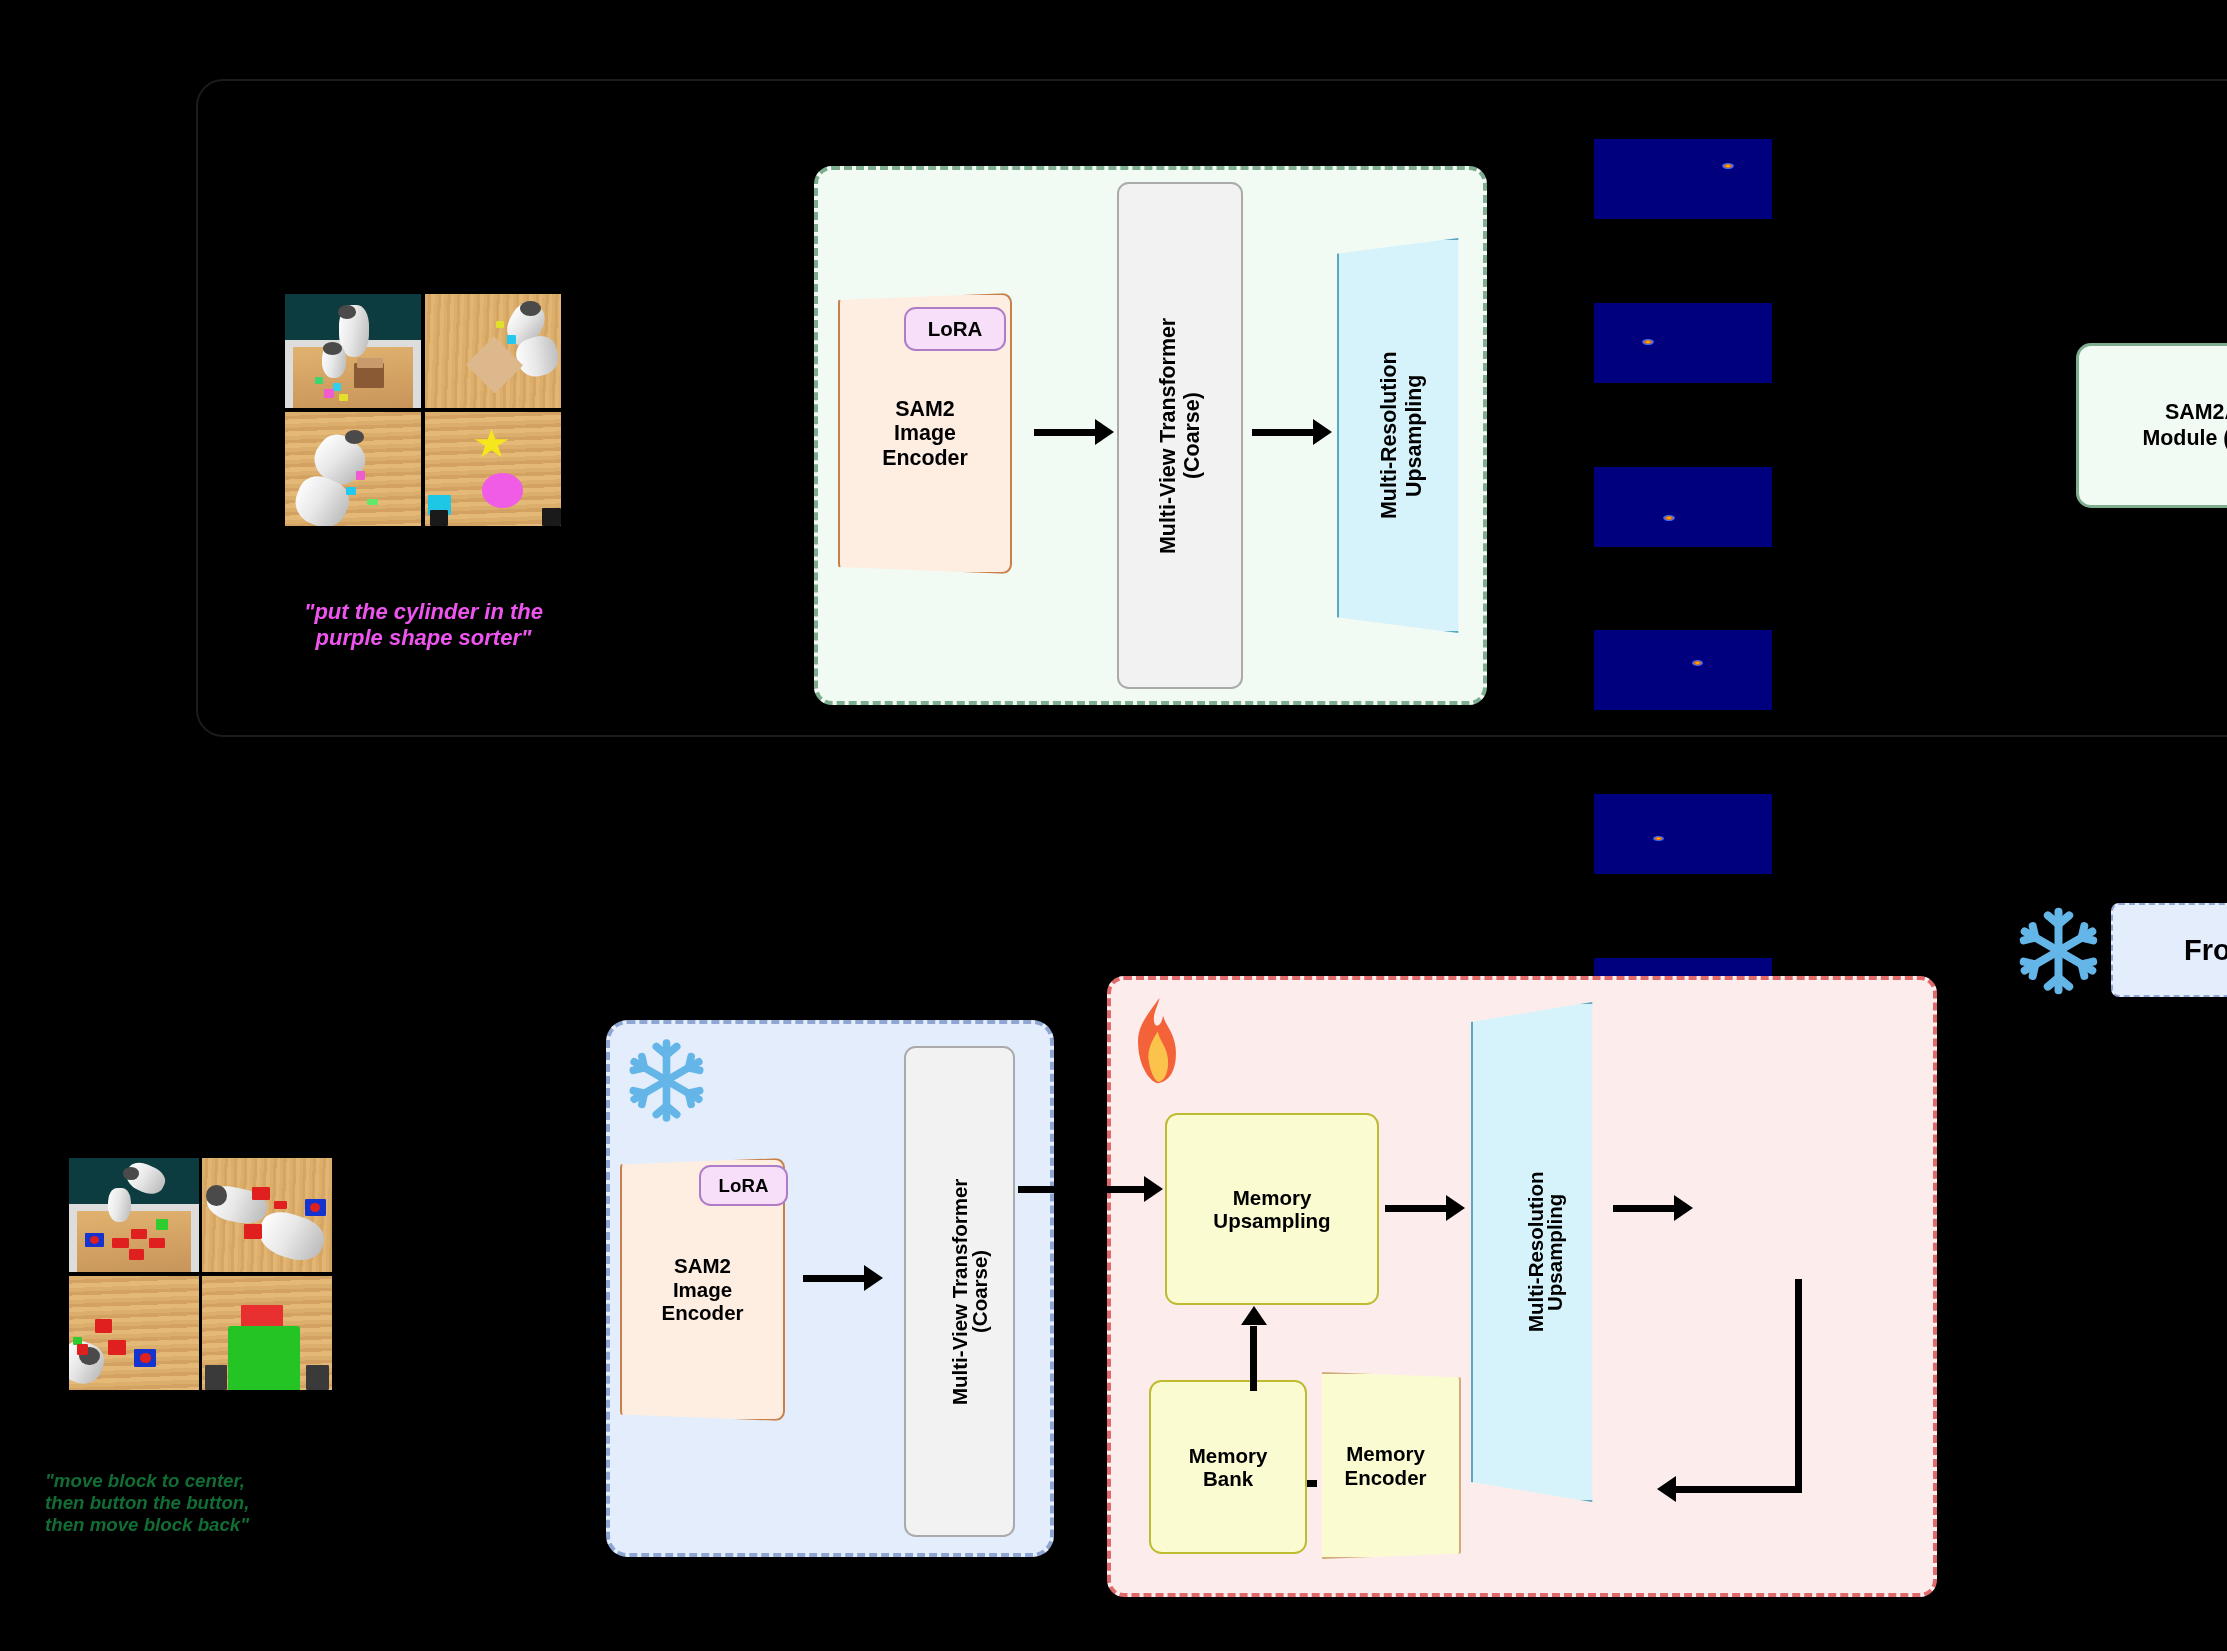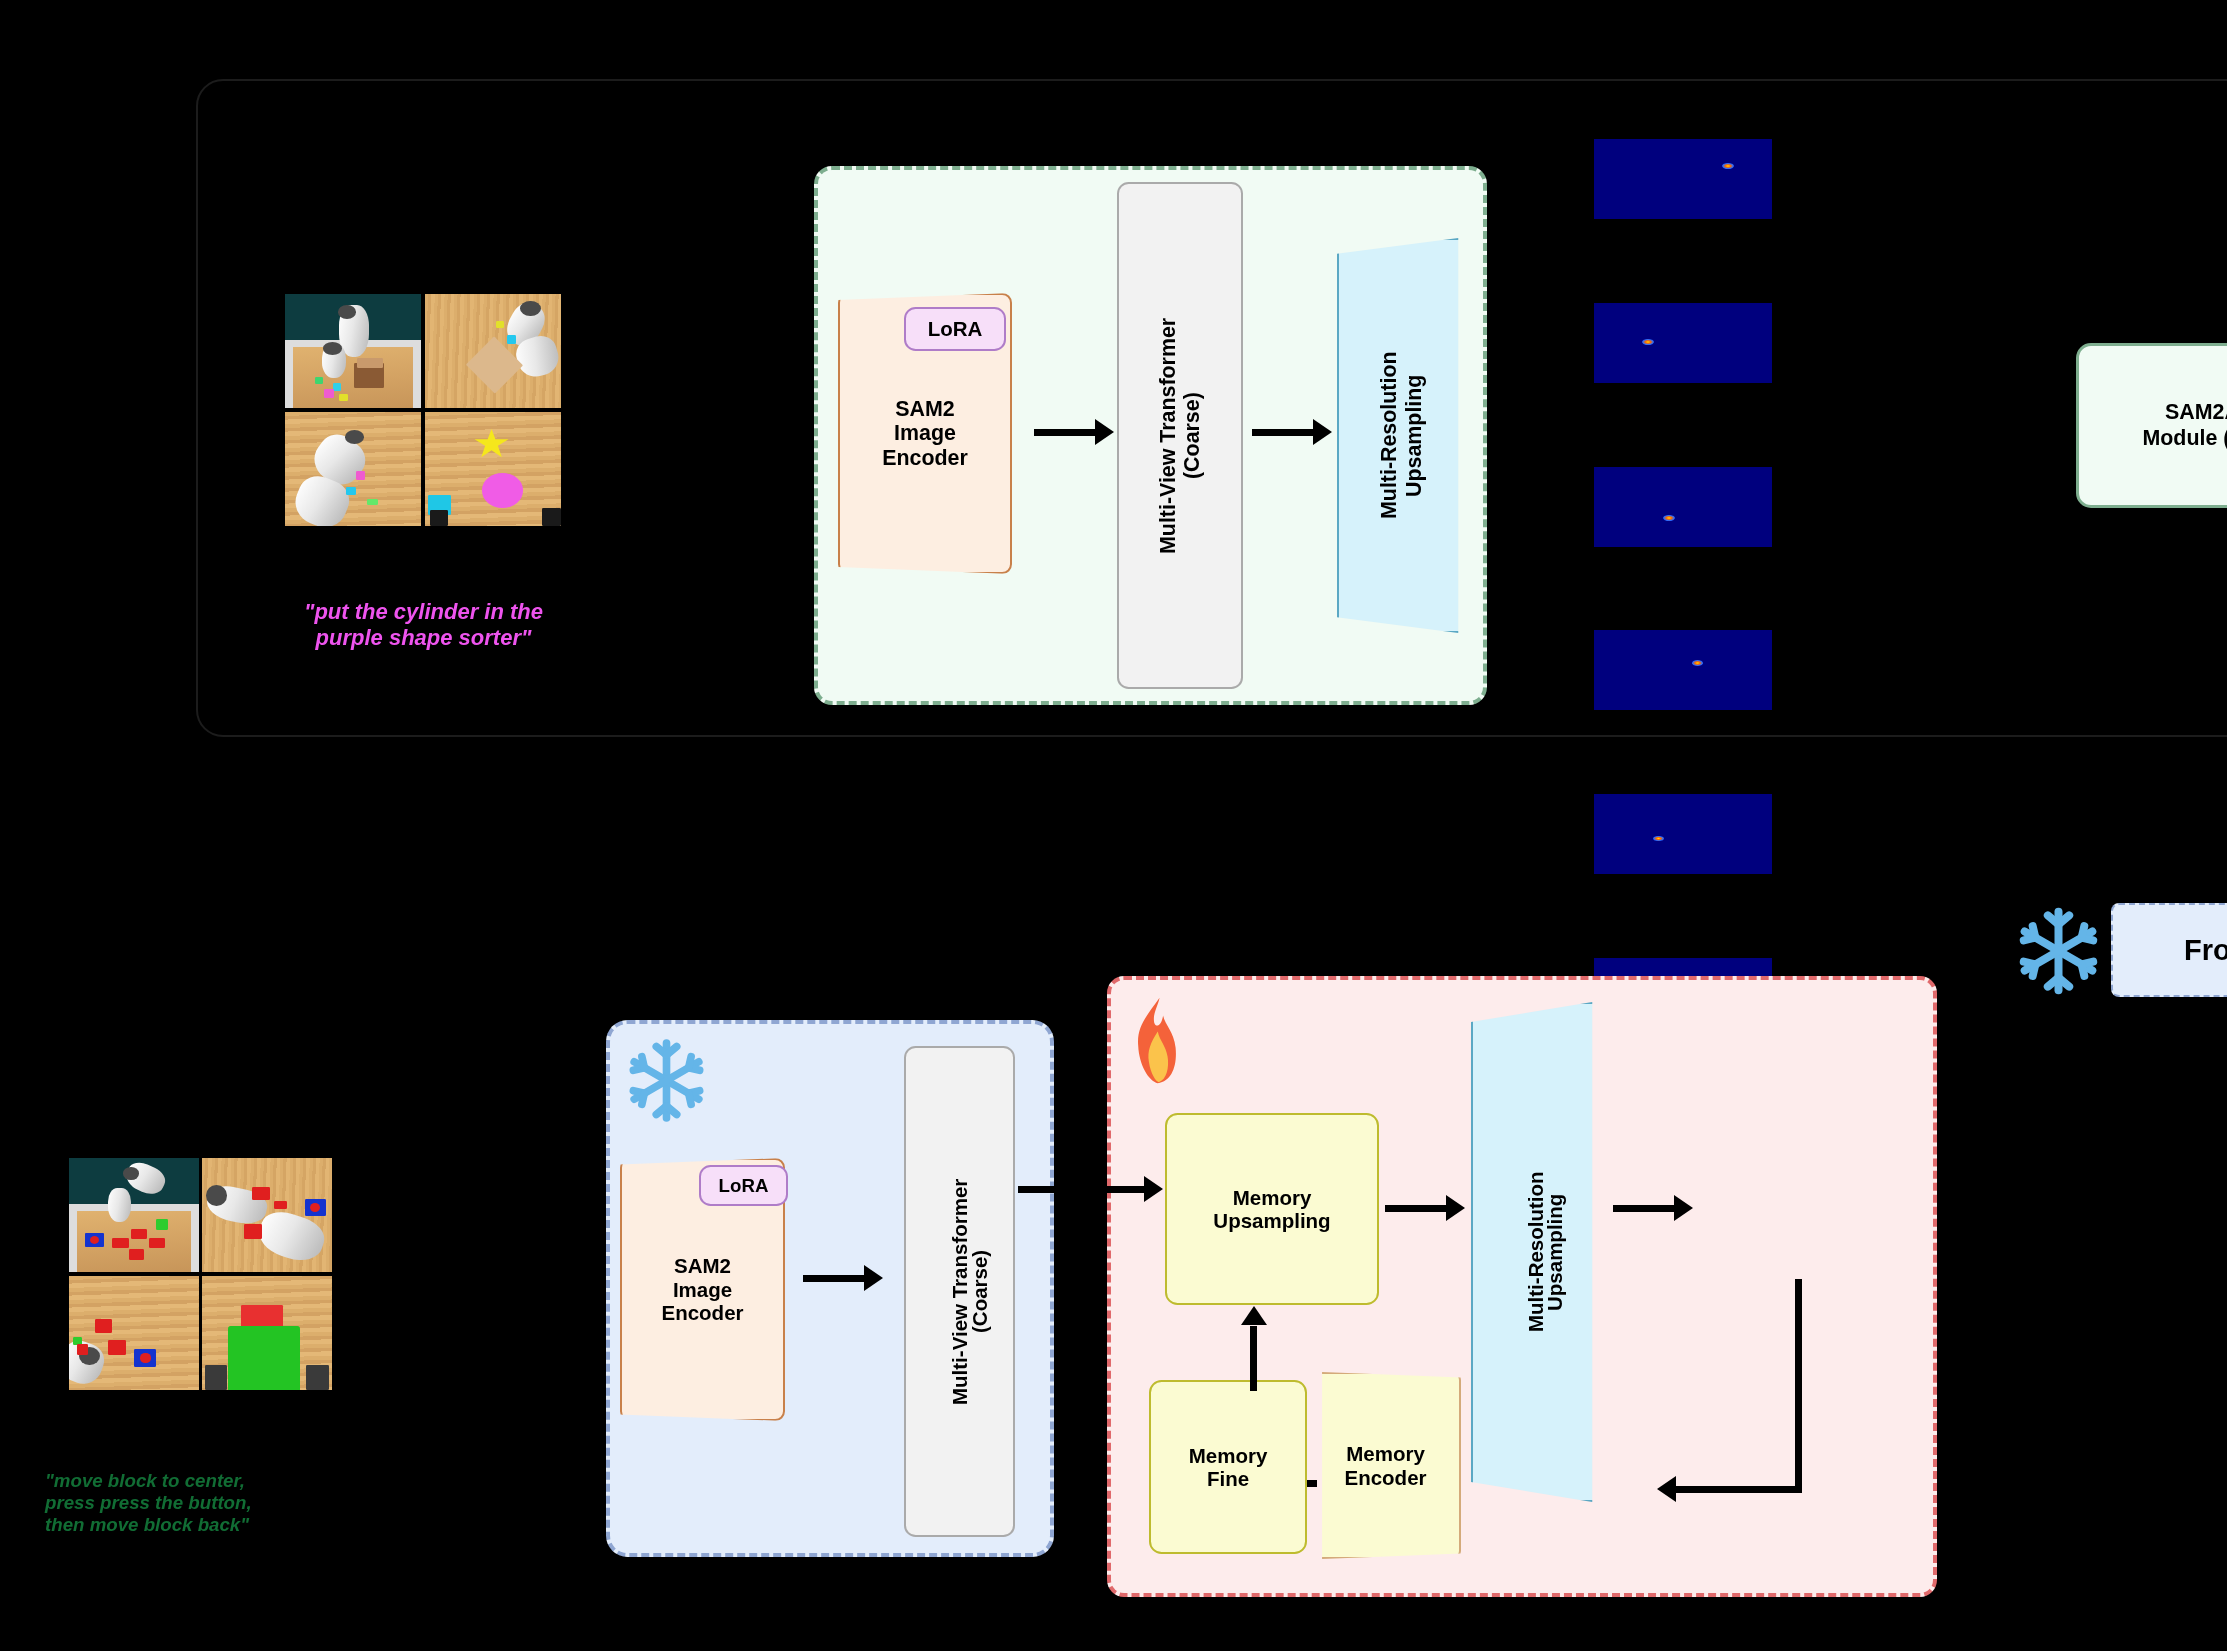--- a/index.html
+++ b/index.html
@@ -250,21 +250,21 @@
   <div class="cell wood2">
     <div class="obj" style="left:30%;top:26%;width:32%;height:22%;background:#e83030;"></div>
     <div class="obj" style="left:20%;top:44%;width:55%;height:56%;background:#23c423;border-radius:2.7px 2.7px 0 0;"></div>
     <div class="obj" style="left:2%;top:78%;width:17%;height:22%;background:#3a3a3a;"></div>
     <div class="obj" style="left:80%;top:78%;width:18%;height:22%;background:#3a3a3a;"></div>
   </div>
 </div>
 
 <div class="abs caption" style="left:27px;top:1470px;width:339px;font-size:18.7px;color:#116D34;text-align:left;padding-left:18px;">
   <div>"move block to center,</div>
-  <div>press press the button,</div>
+  <div>then button the button,</div>
   <div>then move block back"</div>
 </div>
 
 <div class="abs panel-blue" style="left:606px;top:1020px;width:448px;height:537px;"></div>
 <div class="abs" style="left:624px;top:1038px;width:85px;height:85px;">
   <svg viewBox="0 0 100 100" width="85" height="85">
     <g stroke="#64B5E8" stroke-width="9" stroke-linecap="round" fill="none">
       <line x1="50" y1="6" x2="50" y2="94"></line>
       <line x1="12" y1="28" x2="88" y2="72"></line>
       <line x1="88" y1="28" x2="12" y2="72"></line>
@@ -351,20 +351,20 @@
   <span>Encoder</span>
 </div>
 
 <div class="abs" style="left:1227px;top:1470px;width:89px;height:27px;">
   <div class="ar-h" style="left:25px;top:9.8px;width:65px;"></div>
   <div class="head-l" style="left:5.3px;top:0;"></div>
 </div>
 
 <div class="abs blk ybox" style="left:1149px;top:1380px;width:158px;height:174px;font-size:20.5px;flex-direction:column;">
   <span>Memory</span>
-  <span>Fine</span>
+  <span>Bank</span>
 </div>
 
 <div class="abs" style="left:1241px;top:1305px;width:36px;height:85px;">
   <div class="ar-v" style="left:9px;top:20.5px;height:65px;"></div>
   <div class="head-u" style="left:0;top:0.9px;"></div>
 </div>
 
 
 </body></html>

